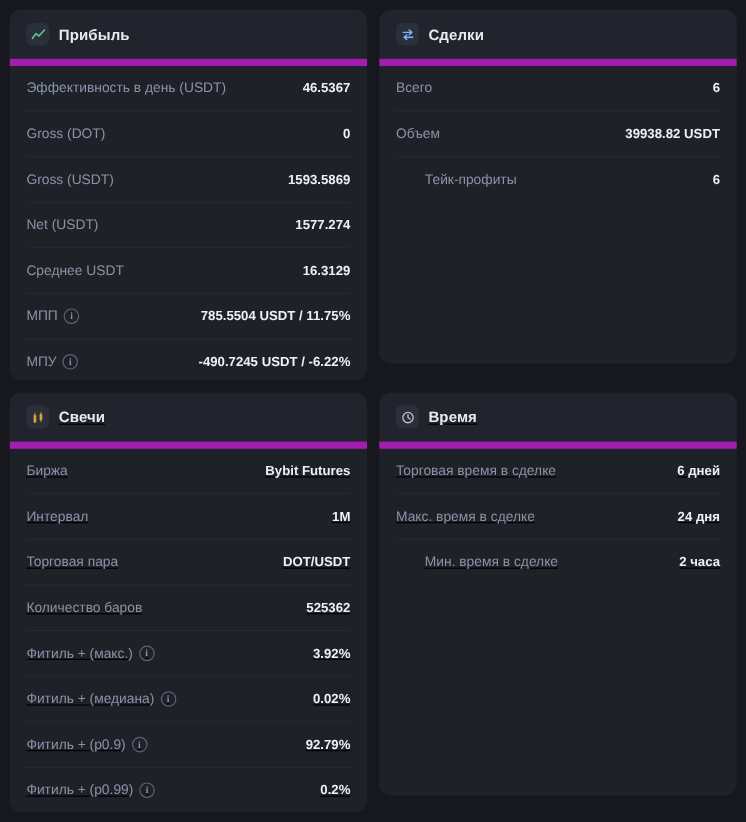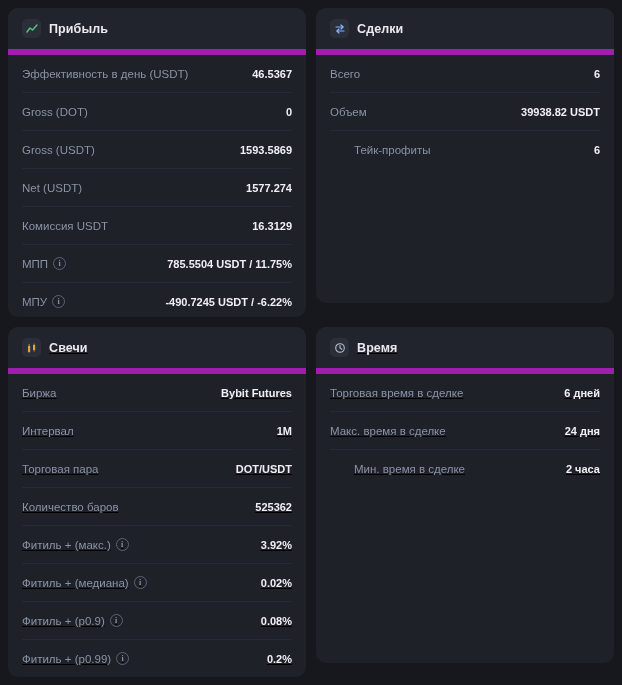--- a/index.html
+++ b/index.html
@@ -138,21 +138,21 @@
         <span class="value">1593.5869</span>
       </div>
       <div class="row">
         <span class="label">
             <span>Net (USDT)</span>
           </span>
         <span class="value">1577.274</span>
       </div>
       <div class="row">
         <span class="label">
-            <span>Комиссия USDT</span>
+            <span>Среднее USDT</span>
           </span>
         <span class="value">16.3129</span>
       </div>
       <div class="row">
         <span class="label">
             <span>МПП</span>
             <span class="info">i</span>
           </span>
         <span class="value">785.5504 USDT / 11.75%</span>
       </div>
@@ -252,21 +252,21 @@
             <span>Фитиль + (медиана)</span>
             <span class="info">i</span>
           </span>
         <span class="value">0.02%</span>
       </div>
       <div class="row">
         <span class="label">
             <span>Фитиль + (p0.9)</span>
             <span class="info">i</span>
           </span>
-        <span class="value">0.08%</span>
+        <span class="value">92.79%</span>
       </div>
       <div class="row">
         <span class="label">
             <span>Фитиль + (p0.99)</span>
             <span class="info">i</span>
           </span>
         <span class="value">0.2%</span>
       </div>
       <div class="row">
         

